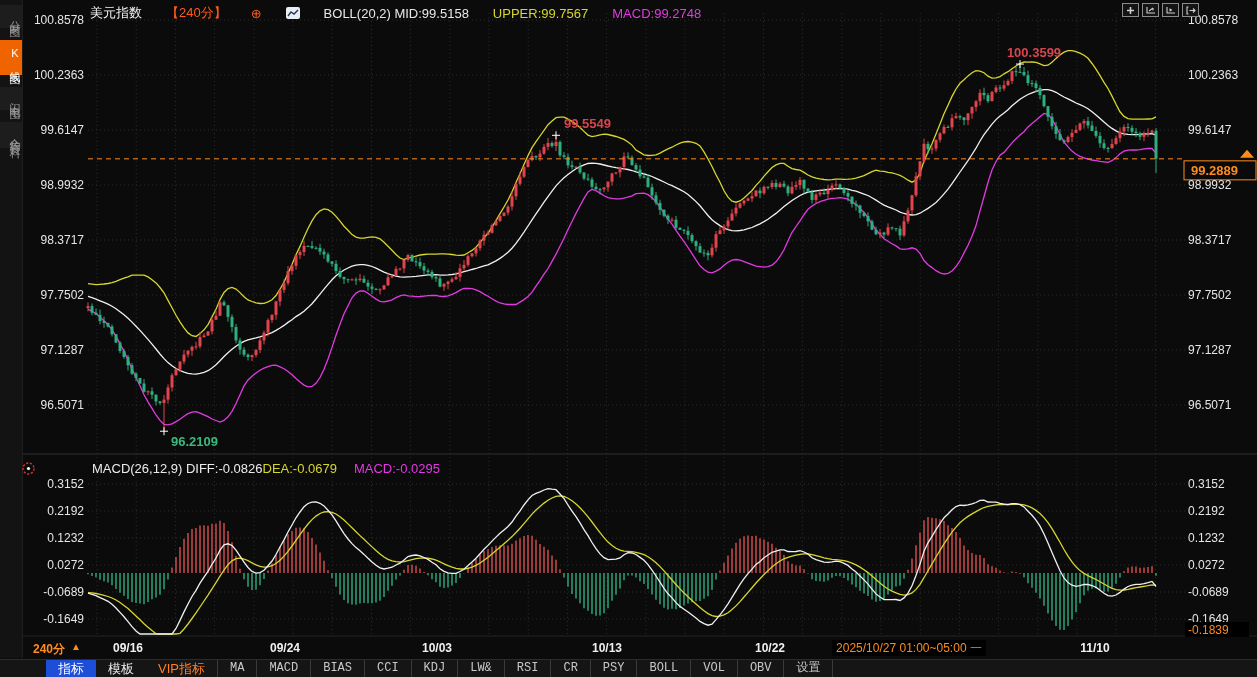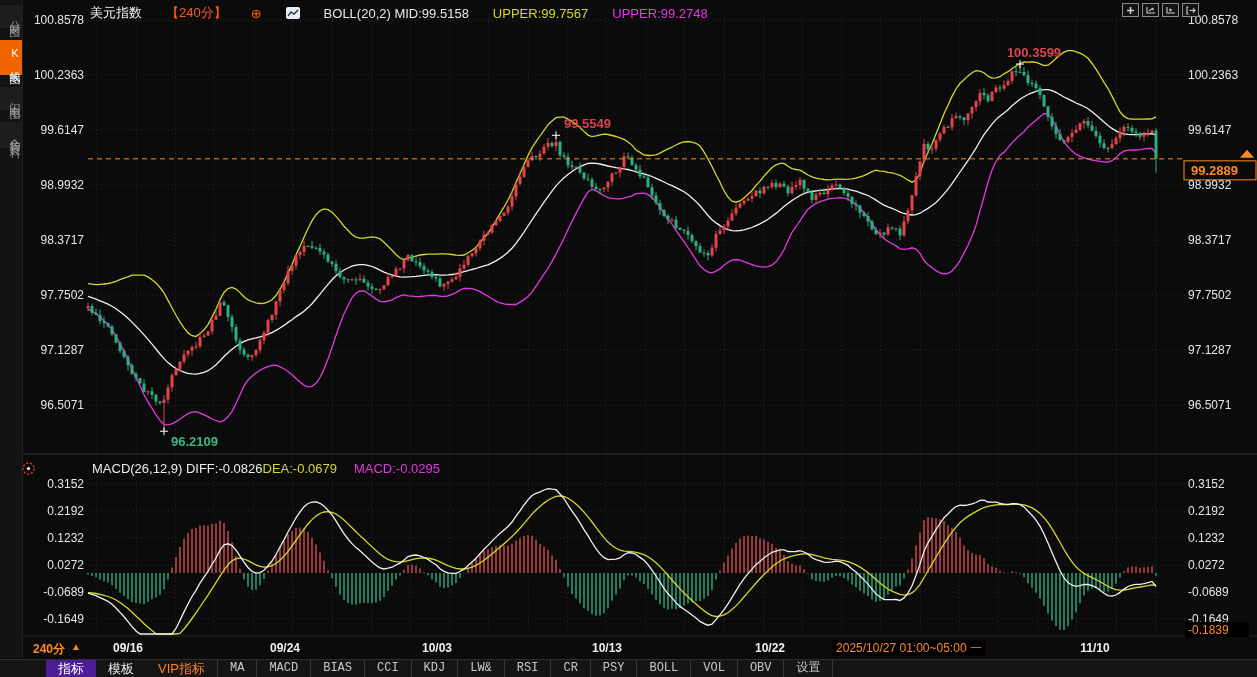--- a/index.html
+++ b/index.html
@@ -33,21 +33,21 @@
   .m-macd{color:#e23ae2;margin-left:17px;}
   #macdicon{left:21px;top:461px;width:15px;height:15px;}
   
   #period{left:33px;top:641px;color:#ff8b1e;font-weight:bold;font-size:12px;display:flex;gap:6px;}
   
   #wm{left:1098px;top:608px;font-size:42px;color:#cdd2d7;opacity:.92;letter-spacing:1px;z-index:2;}
   
   #toolbar{left:0;top:659px;width:1257px;height:18px;background:#151515;border-top:1px solid #2c2c2c;
            display:flex;align-items:center;padding-left:46px;box-sizing:border-box;z-index:4;position:absolute;}
   .tb-btn{font-size:13px;padding:0 12px;color:#ededed;height:17px;line-height:17px;cursor:pointer;}
-  .tb-btn.sel{background:#4c1d95;color:#fff;}
+  .tb-btn.sel{background:#1d4ed8;color:#fff;}
   .tb-btn.vip{color:#ff7f27;}
   .tb-ind{font-family:"Liberation Mono","DejaVu Sans Mono",monospace;font-size:12px;color:#c9c9c9;
           padding:0 12px;height:17px;line-height:17px;border-right:1px solid #3a3a3a;cursor:pointer;text-align:right;}
   .tb-ind.first{border-left:1px solid #3a3a3a;}
 </style>
 </head>
 <body>
 
 <div id="stage">
 
@@ -974,21 +974,21 @@
     <span class="h-sym">美元指数</span>
     <span class="h-per">【240分】</span>
     <span class="h-toggle">⊕</span>
     <span class="h-badge">
       <svg width="12" height="9" viewBox="0 0 12 9">
           <polyline points="1,7 4,3 7,5 11,1" fill="none" stroke="#2a3550" stroke-width="1.4"></polyline>
         </svg>
     </span>
     <span class="h-boll">BOLL(20,2) MID:99.5158</span>
     <span class="h-upper">UPPER:99.7567</span>
-    <span class="h-lower">UPPER:99.2748</span>
+    <span class="h-lower">MACD:99.2748</span>
   </div>
 
   <div id="winctl" class="ov">
     <span class="wbox">
       <svg width="11" height="9" viewBox="0 0 11 9">
           <path d="M5.5 1v7M2 4.5h7" stroke="#cfcfcf" stroke-width="1.6"></path>
         </svg>
     </span>
     <span class="wbox">
       <svg width="11" height="9" viewBox="0 0 11 9">

